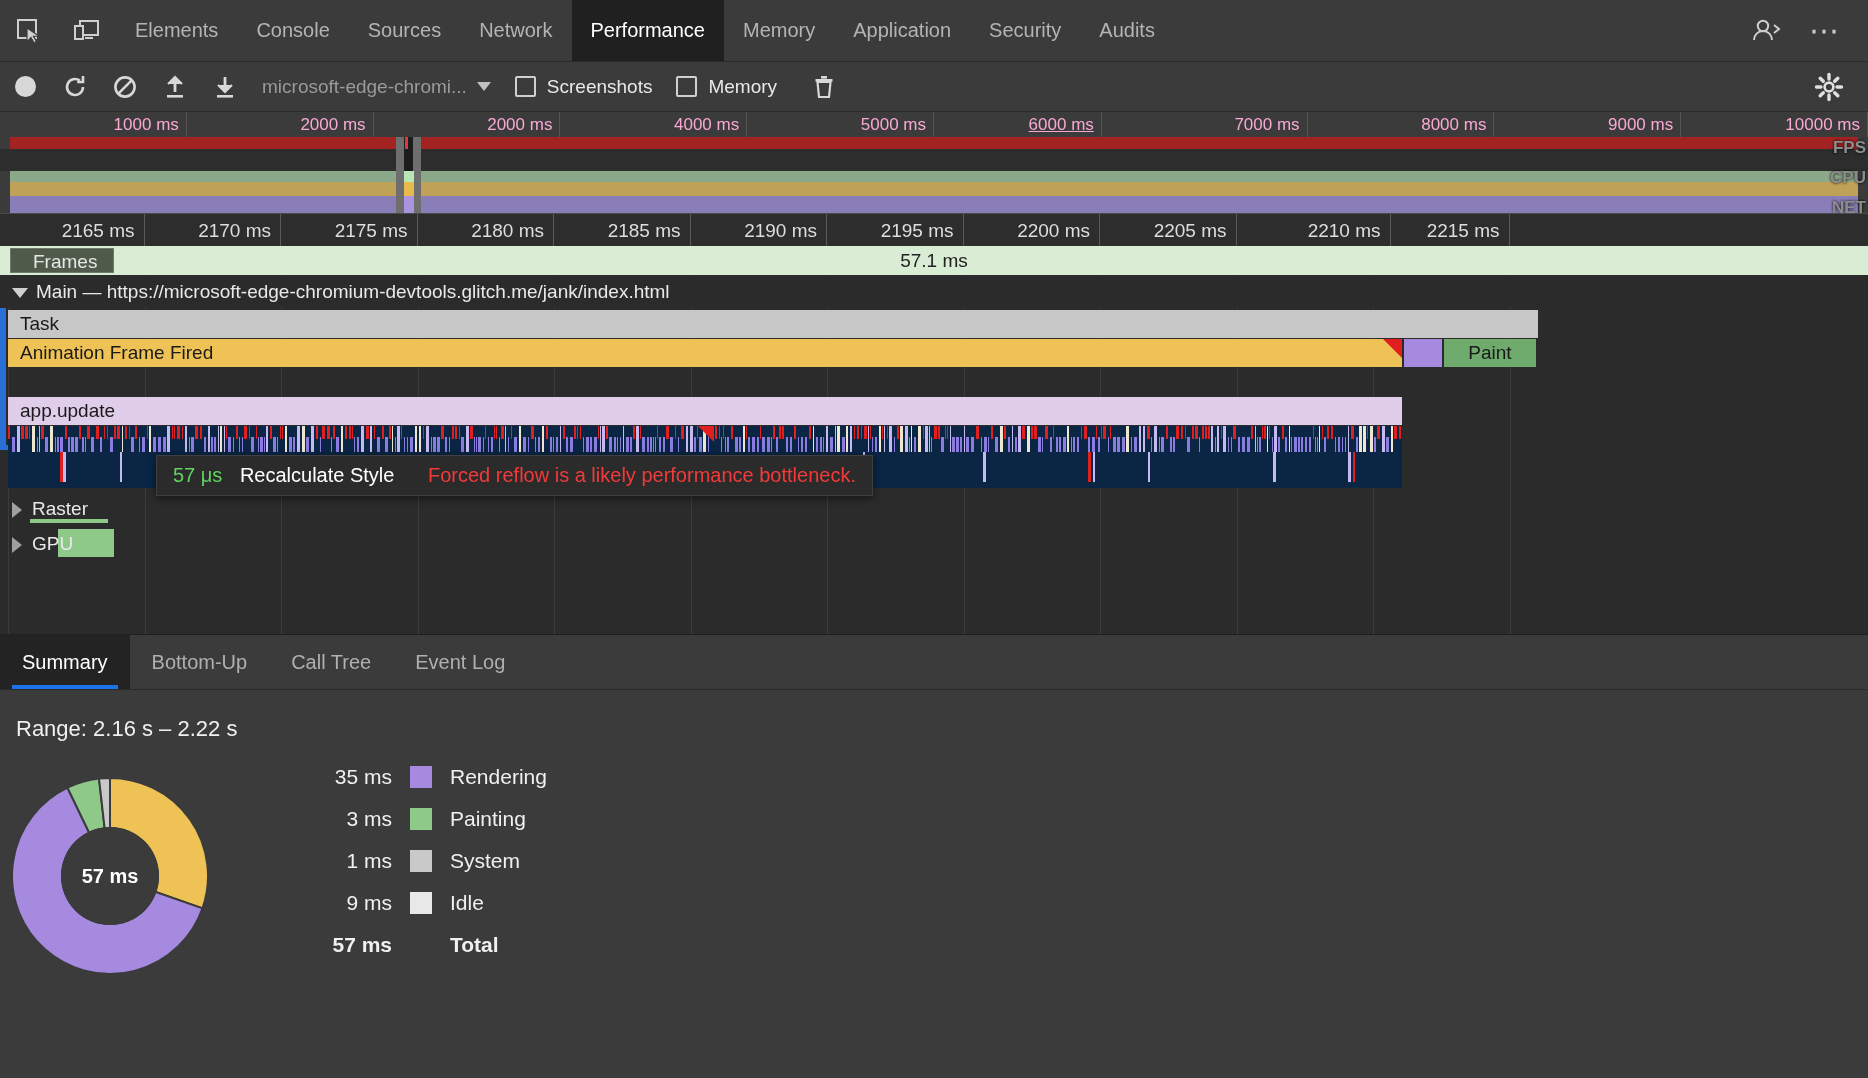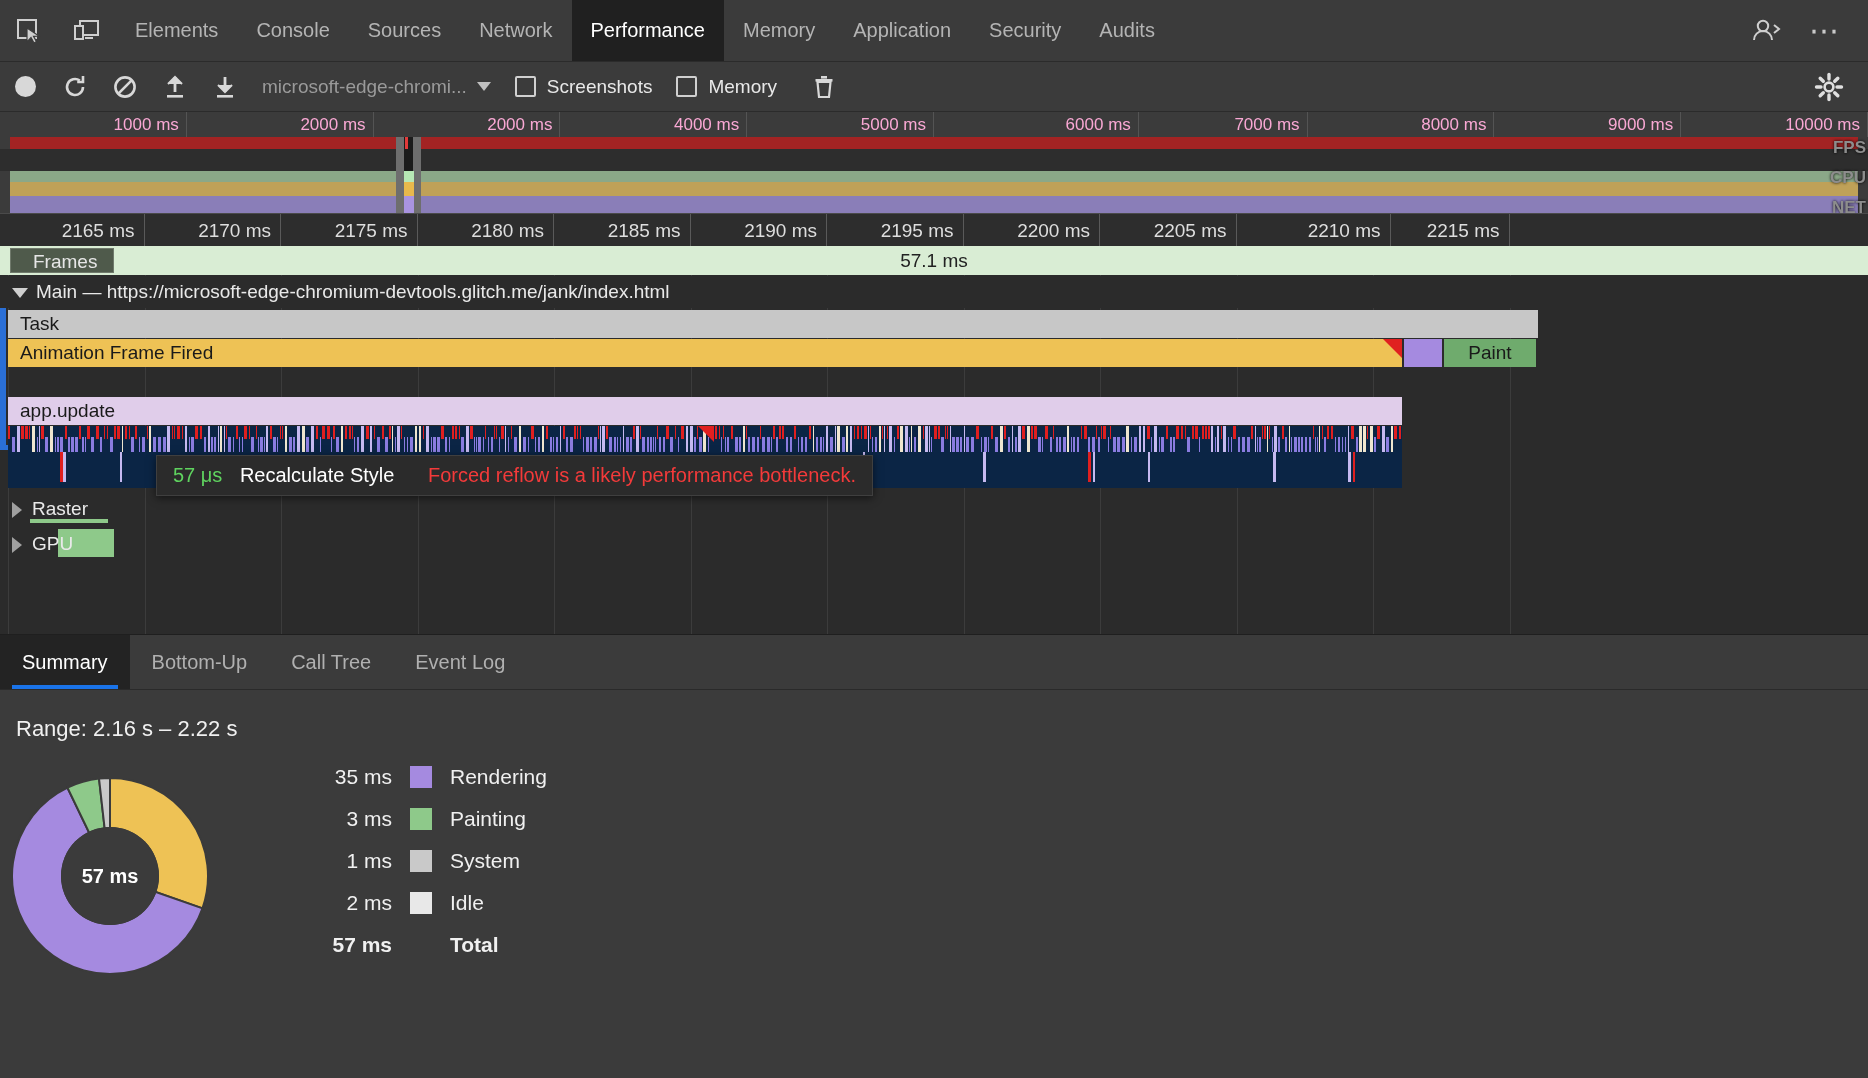--- a/index.html
+++ b/index.html
@@ -278,21 +278,21 @@
     </div>
   </div>
 
   <div class="overview">
     <div class="ov-ruler" id="ovruler">
         <div class="ov-tick" style="left: 0px; width: 186.8px;">1000 ms</div>
         <div class="ov-tick" style="left: 186.8px; width: 186.8px;">2000 ms</div>
         <div class="ov-tick" style="left: 373.6px; width: 186.8px;">2000 ms</div>
         <div class="ov-tick" style="left: 560.4px; width: 186.8px;">4000 ms</div>
         <div class="ov-tick" style="left: 747.2px; width: 186.8px;">5000 ms</div>
-        <div class="ov-tick" style="left: 952px; width: 186.8px;">6000 ms</div>
+        <div class="ov-tick" style="left: 915px; width: 186.8px; text-decoration: underline;">6000 ms</div>
         <div class="ov-tick" style="left: 1120.8px; width: 186.8px;">7000 ms</div>
         <div class="ov-tick" style="left: 1307.6px; width: 186.8px;">8000 ms</div>
         <div class="ov-tick" style="left: 1494.4px; width: 186.8px;">9000 ms</div>
         <div class="ov-tick" style="left: 1681.2px; width: 186.8px;">10000 ms</div>
       </div>
     <div class="ov-net"></div>
     <div class="ov-band ov-fps"></div>
     <div class="ov-cpu-wrap">
       <div class="ov-cpu-green"></div>
       <div class="ov-cpu-yellow"></div>
@@ -839,21 +839,21 @@
               <div class="lval">3 ms</div>
               <div class="lsw" style="background: rgb(142, 201, 138);"></div>
               <div class="lname">Painting</div>
             </div>
             <div class="lrow">
               <div class="lval">1 ms</div>
               <div class="lsw" style="background: rgb(201, 201, 201);"></div>
               <div class="lname">System</div>
             </div>
             <div class="lrow">
-              <div class="lval">2 ms</div>
+              <div class="lval">9 ms</div>
               <div class="lsw" style="background: rgb(232, 232, 232);"></div>
               <div class="lname">Idle</div>
             </div>
             <div class="lrow total">
               <div class="lval">57 ms</div>
               <div class="lsw" style="background: transparent;"></div>
               <div class="lname">Total</div>
             </div>
           </div>
       </div>

